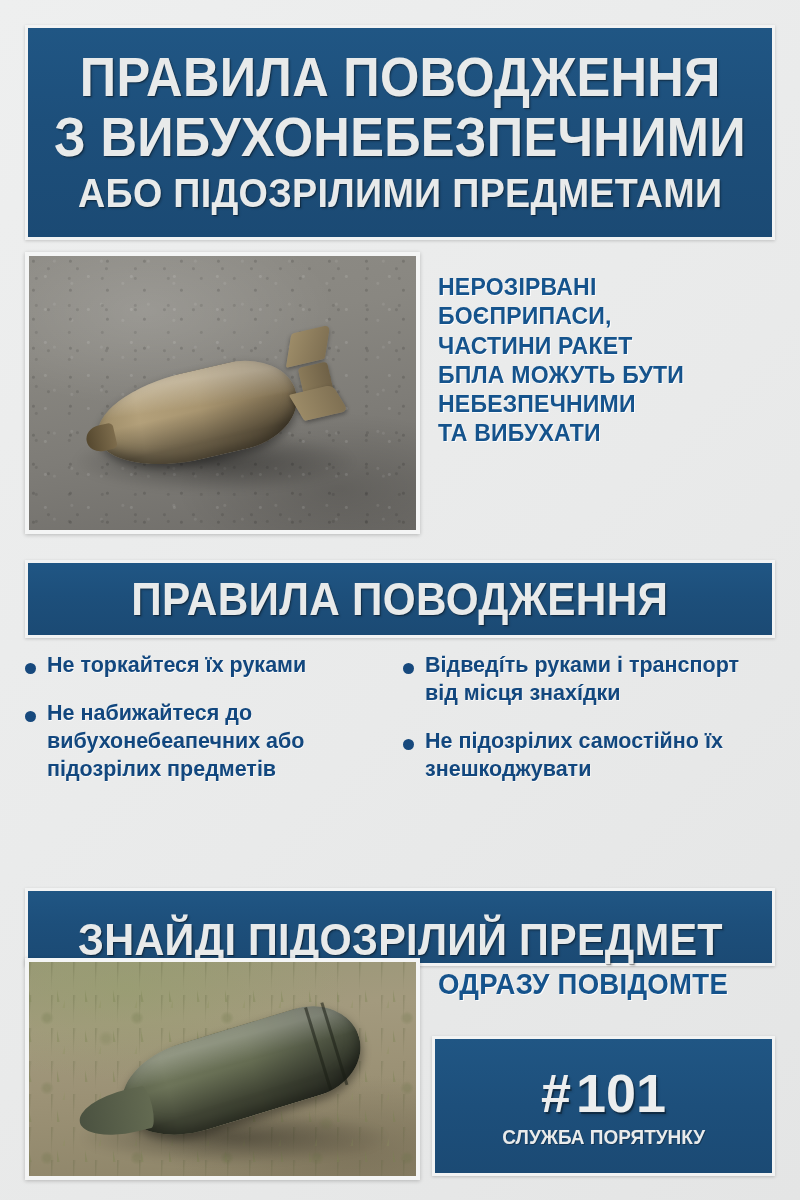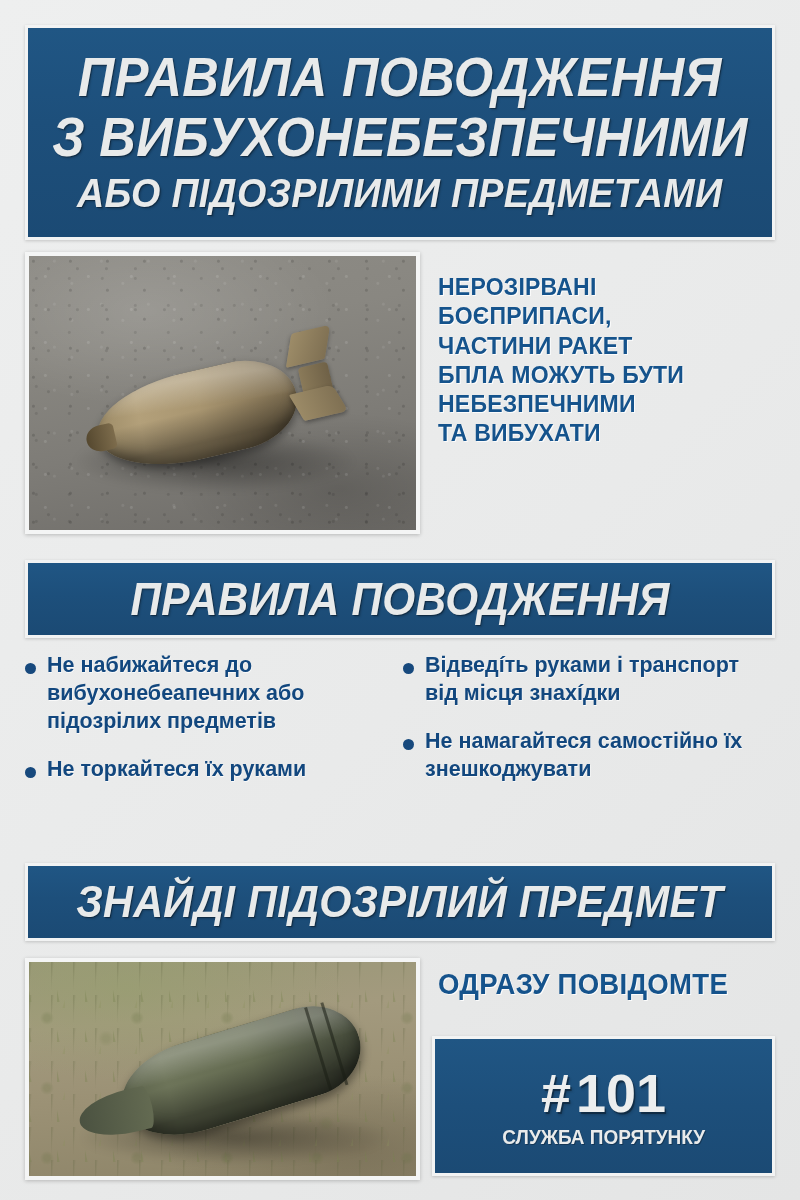--- a/index.html
+++ b/index.html
@@ -15,21 +15,21 @@
     background:linear-gradient(135deg,#eeefef 0%,#e9eaea 55%,#e4e5e5 100%);
   }
 
   
   .banner{
     position:absolute;
     background:linear-gradient(180deg,#205684 0%,#1d4f7b 45%,#1b4a74 100%);
     border:3px solid #f2f3f3;
     box-sizing:border-box;
     box-shadow:0 1px 3px rgba(0,0,0,.18);
-    display:flex;flex-direction:column;align-items:center;justify-content:center;font-style:italic;
+    display:flex;flex-direction:column;align-items:center;justify-content:center;
   }
   .banner-line{
     color:#e8eaea;
     font-weight:bold;
     text-transform:uppercase;
     letter-spacing:.3px;
     text-shadow:1px 1px 0 rgba(0,0,0,.30), 2px 2px 2px rgba(0,0,0,.18);
     white-space:nowrap;
     line-height:1.02;
     transform:scaleX(.92);
@@ -38,21 +38,21 @@
 
   
   #header{left:25px;top:25px;width:750px;height:215px;padding:8px 0 10px;}
   #header .l1{font-size:55px;}
   #header .l2{font-size:55px;margin-top:4px;}
   #header .l3{font-size:41px;margin-top:8px;}
 
   
   #banner-rules{left:25px;top:560px;width:750px;height:78px;}
   #banner-rules .banner-line{font-size:46px;}
-  #banner-found{left:25px;top:863px;width:750px;height:78px;}
+  #banner-found{left:25px;top:888px;width:750px;height:78px;justify-content:flex-end;}
   #banner-found .banner-line{font-size:45px;}
 
   
   .photo{
     position:absolute;
     border:4px solid #f4f5f5;
     box-sizing:border-box;
     box-shadow:0 1px 4px rgba(0,0,0,.22);
     overflow:hidden;
   }
@@ -267,35 +267,35 @@
   </div>
 
   <div class="banner" id="banner-rules">
     <div class="banner-line">ПРАВИЛА ПОВОДЖЕННЯ</div>
   </div>
 
   <div id="rules">
     <div class="rules-col">
       <div class="rule">
         <span class="dot"></span>
-        <span class="rule-text">Не набижайтеся до вибухонебеапечних або підозрілих предметів</span>
+        <span class="rule-text">Не торкайтеся їх руками</span>
       </div>
       <div class="rule">
         <span class="dot"></span>
-        <span class="rule-text">Не торкайтеся їх руками</span>
+        <span class="rule-text">Не набижайтеся до вибухонебеапечних або підозрілих предметів</span>
       </div>
     </div>
     <div class="rules-col">
       <div class="rule">
         <span class="dot"></span>
         <span class="rule-text">Відведíть руками і транспорт від місця знахíдки</span>
       </div>
       <div class="rule">
         <span class="dot"></span>
-        <span class="rule-text">Не намагайтеся самостійно їх знешкоджувати</span>
+        <span class="rule-text">Не підозрілих самостійно їх знешкоджувати</span>
       </div>
     </div>
   </div>
 
   <div class="banner" id="banner-found">
     <div class="banner-line">ЗНАЙДІ ПІДОЗРІЛИЙ ПРЕДМЕТ</div>
   </div>
 
   <div class="photo" id="photo-shell">
     <div class="scene grassland">

